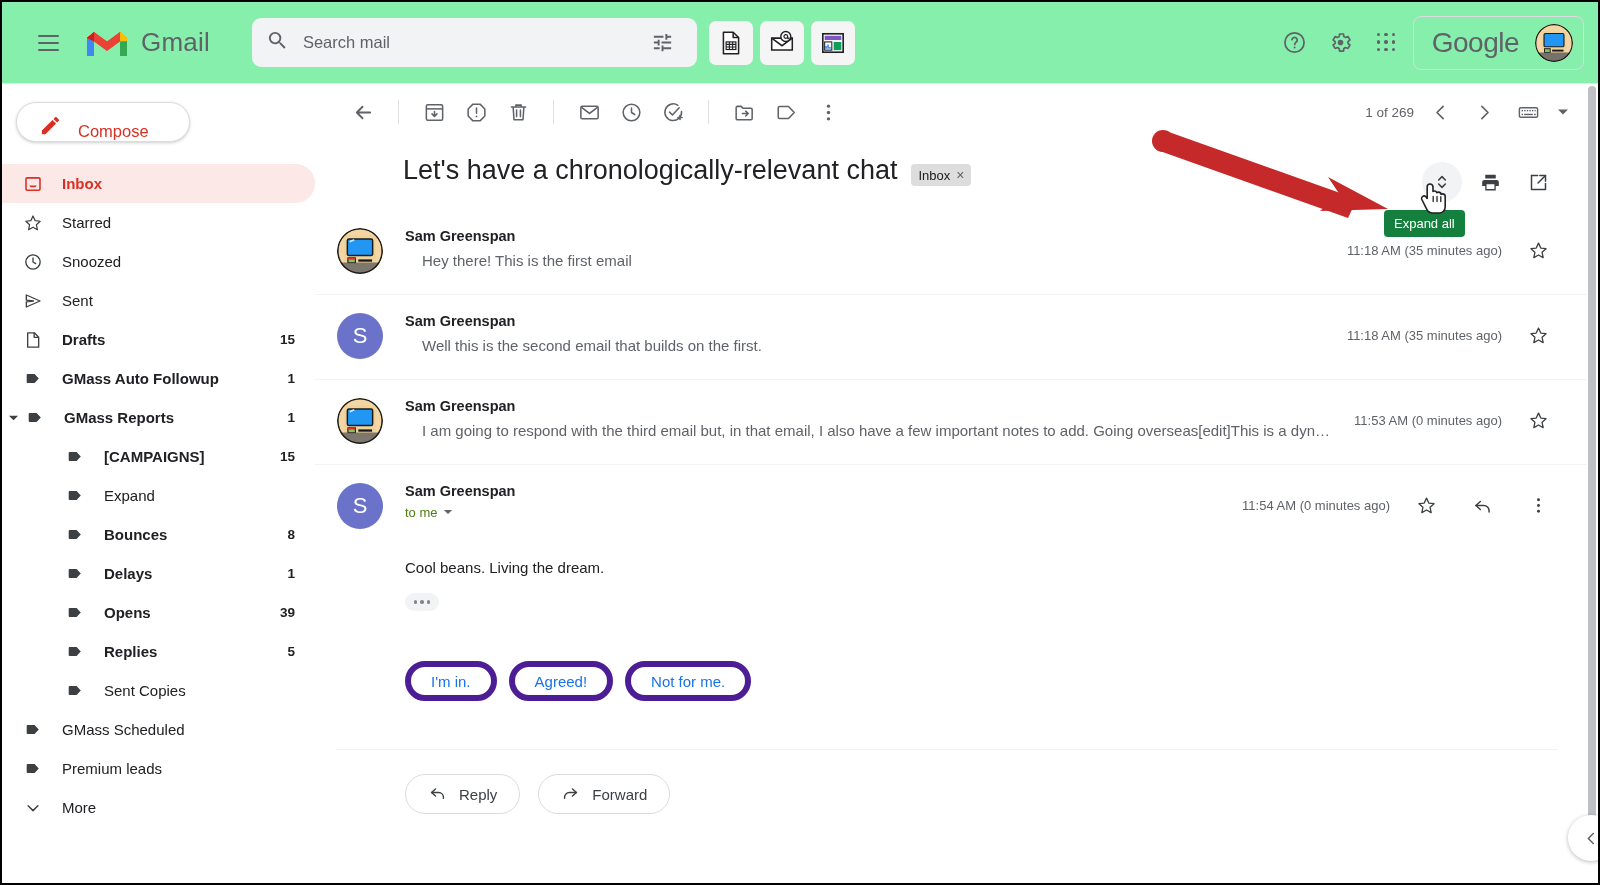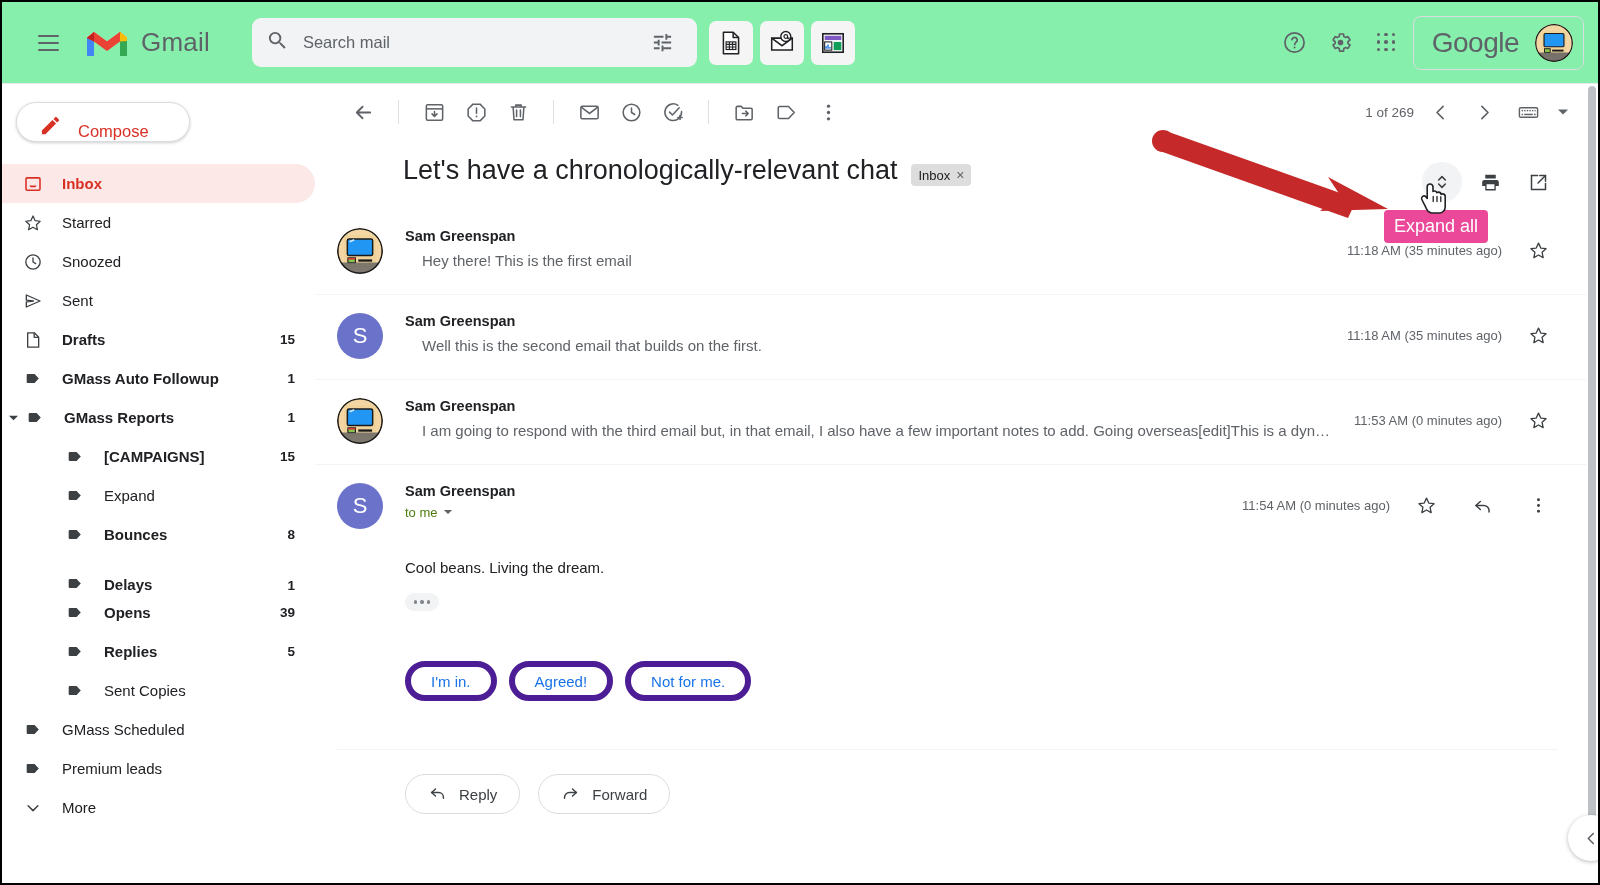--- a/index.html
+++ b/index.html
@@ -135,21 +135,21 @@
     height:40px; padding:0 22px; border:1px solid #dadce0; border-radius:20px; background:#fff;
     color:#3c4043; font-size:15px; display:flex; align-items:center; gap:12px; cursor:pointer;
     font-family:inherit;
   }
 
   
   .hover-circle { background:#f1f3f4; }
 
   
   .tooltip {
-    position:absolute; background:#ec4899; color:#fff; font-size:18px;
+    position:absolute; background:#15803d; color:#fff; font-size:13px;
     padding:6px 10px; border-radius:4px; white-space:nowrap; z-index:40; pointer-events:none;
   }
   
   .cursor-ptr { position:absolute; z-index:45; pointer-events:none; }
   
   .red-arrow { position:absolute; z-index:50; pointer-events:none; }
 
   
   .sb-track { position:absolute; top:82px; right:0; width:12px; bottom:0; background:#fff; }
   .sb-thumb { position:absolute; top:2px; right:2px; width:8px; height:740px;
@@ -380,21 +380,21 @@
         </div>
         <div class="nav-item bold" style="padding-left: 62px;">
           <span class="ni-icon">
             <svg width="19" height="19" viewBox="0 0 24 24">
               <path d="M3.4 7.6a1.2 1.2 0 011.2-1.2h8.8l5.3 5.6-5.3 5.6H4.6a1.2 1.2 0 01-1.2-1.2z" fill="#3c4043"></path>
             </svg>
           </span>
           <span class="ni-label" style="margin-left:18px">Bounces</span>
           <span class="ni-count">8</span>
         </div>
-        <div class="nav-item bold" style="padding-left: 62px; align-items: flex-end;">
+        <div class="nav-item bold" style="padding-left: 62px;">
           <span class="ni-icon">
             <svg width="19" height="19" viewBox="0 0 24 24">
               <path d="M3.4 7.6a1.2 1.2 0 011.2-1.2h8.8l5.3 5.6-5.3 5.6H4.6a1.2 1.2 0 01-1.2-1.2z" fill="#3c4043"></path>
             </svg>
           </span>
           <span class="ni-label" style="margin-left:18px">Delays</span>
           <span class="ni-count">1</span>
         </div>
         <div class="nav-item bold" style="padding-left: 62px;">
           <span class="ni-icon">

